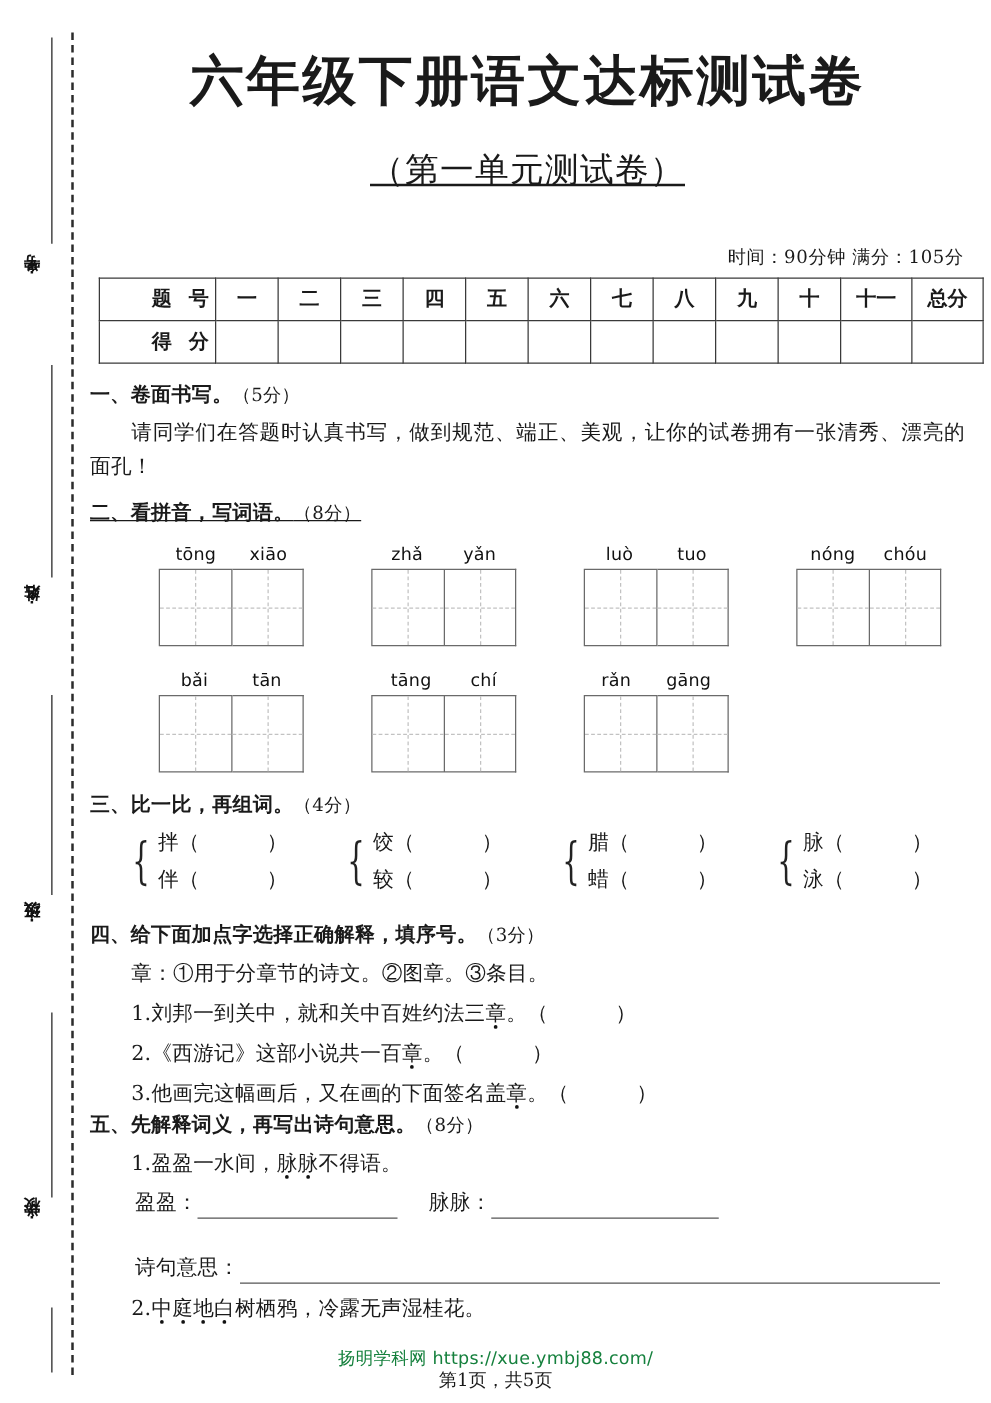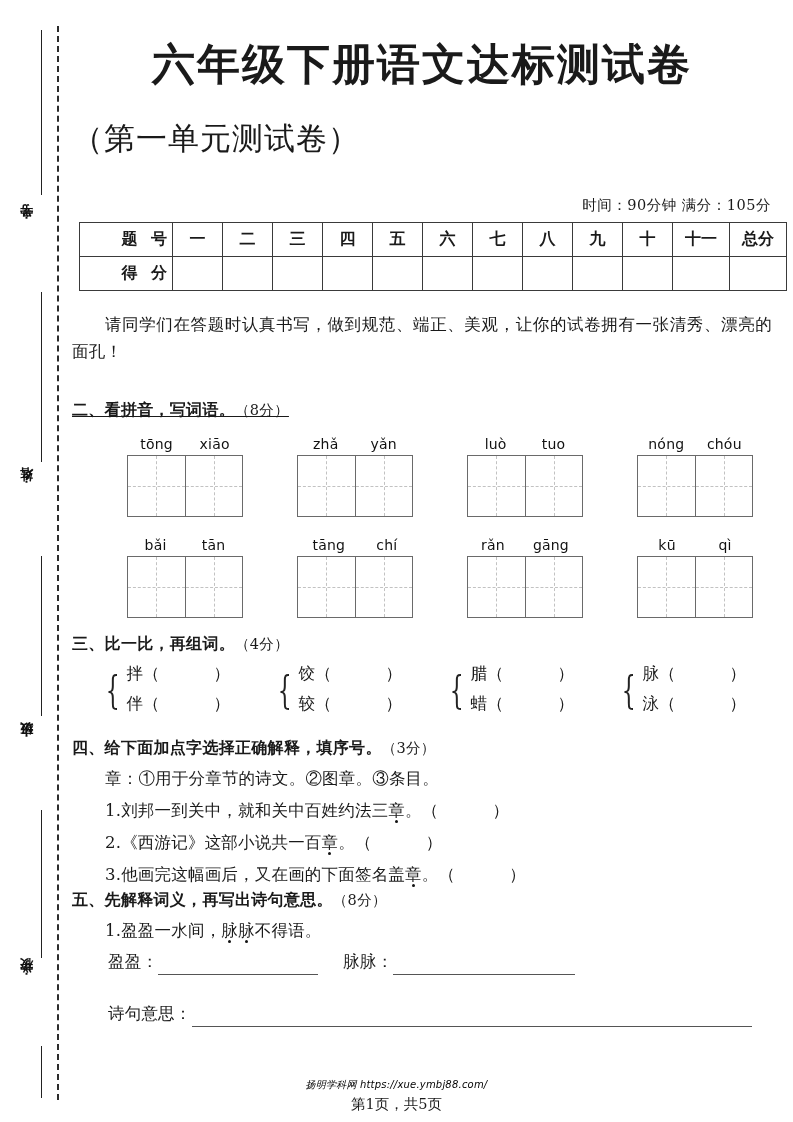--- a/index.html
+++ b/index.html
@@ -35,22 +35,22 @@
 
   
   .title{
     position:absolute;left:72px;top:36px;width:700px;
     text-align:center;
     font-size:43px;font-weight:700;letter-spacing:2px;
     font-family:"DejaVu Serif","Liberation Serif",serif;
   }
   .subtitle{
     position:absolute;left:72px;top:118px;width:700px;
-    text-align:left;
-    font-size:31px;font-weight:400;letter-spacing:1px;
+    text-align:center;
+    font-size:27px;font-weight:400;letter-spacing:1px;text-decoration:underline;
   }
   .meta{
     position:absolute;right:22px;top:196px;
     font-size:14.5px;letter-spacing:0.5px;
   }
 
   
   .score-table{
     position:absolute;left:79px;top:222px;
     width:690px;
@@ -138,23 +138,22 @@
     border-bottom:1.1px solid #555;
     vertical-align:bottom;
     height:1.05em;
   }
 
   
   .watermark{
     position:absolute;left:0;right:0;top:1078px;
     text-align:center;
     font-family:"DejaVu Sans","Liberation Sans",sans-serif;
-    font-size:10px;color:#000000;
+    font-size:14px;color:#15803d;
     letter-spacing:0.2px;
-    font-style:italic;
   }
   .pagefoot{
     position:absolute;left:0;right:0;top:1095px;
     text-align:center;
     font-size:14.5px;color:#1a1a1a;
   }
 </style>
 </head>
 <body>
 
@@ -205,20 +204,23 @@
       <td></td>
       <td></td>
       <td></td>
       <td></td>
       <td></td>
     </tr>
   </tbody>
     </table>
 
   <div class="sec" style="top:306px;">
+    <div class="sec-h">
+      <span>一、卷面书写。</span><span class="pts">（5分）</span>
+    </div>
     <div class="para indent" style="margin-top:5px;">请同学们在答题时认真书写，做到规范、端正、美观，让你的试卷拥有一张清秀、漂亮的面孔！</div>
   </div>
 
   <div class="sec" style="top:400px;text-decoration:underline;">
     <div class="sec-h">
       <span>二、看拼音，写词语。</span><span class="pts">（8分）</span>
     </div>
   </div>
 
   <div class="grid-row" style="top:436px;">
@@ -282,30 +284,20 @@
       </div>
       <div class="tzg">
           <div class="tzg-cell"></div>
           <div class="tzg-cell"></div>
         </div>
     </div>
     <div class="grid-group">
       <div class="py-line">
         <span class="py">rǎn</span>
         <span class="py">gāng</span>
-      </div>
-      <div class="tzg">
-          <div class="tzg-cell"></div>
-          <div class="tzg-cell"></div>
-        </div>
-    </div>
-    <div class="grid-group">
-      <div class="py-line">
-        <span class="py">kū</span>
-        <span class="py">qì</span>
       </div>
       <div class="tzg">
           <div class="tzg-cell"></div>
           <div class="tzg-cell"></div>
         </div>
     </div>
   </div>
 
   <div class="sec" style="top:634px;">
     <div class="sec-h">
@@ -372,18 +364,21 @@
     <div class="para" style="margin-top:4px;margin-left:36px;">
       <span>盈盈：</span><span class="ul" style="width:160px;"></span>
       <span style="display:inline-block;width:14px;"></span>
       <span>脉脉：</span><span class="ul" style="width:182px;"></span>
     </div>
 
     <div class="para" style="margin-top:25px;margin-left:36px;">
       <span>诗句意思：</span><span class="ul" style="width:560px;"></span>
     </div>
 
+    <div class="para indent" style="margin-top:6px;">
+      <span>2.</span><span class="dot">中</span><span class="dot">庭</span><span class="dot">地</span><span class="dot">白</span><span>树栖鸦，冷露无声湿桂花。</span>
+    </div>
   </div>
 
   <div class="watermark">扬明学科网 https://xue.ymbj88.com/</div>
   <div class="pagefoot">第1页，共5页</div>
 
 </div>
 
 </body></html>

